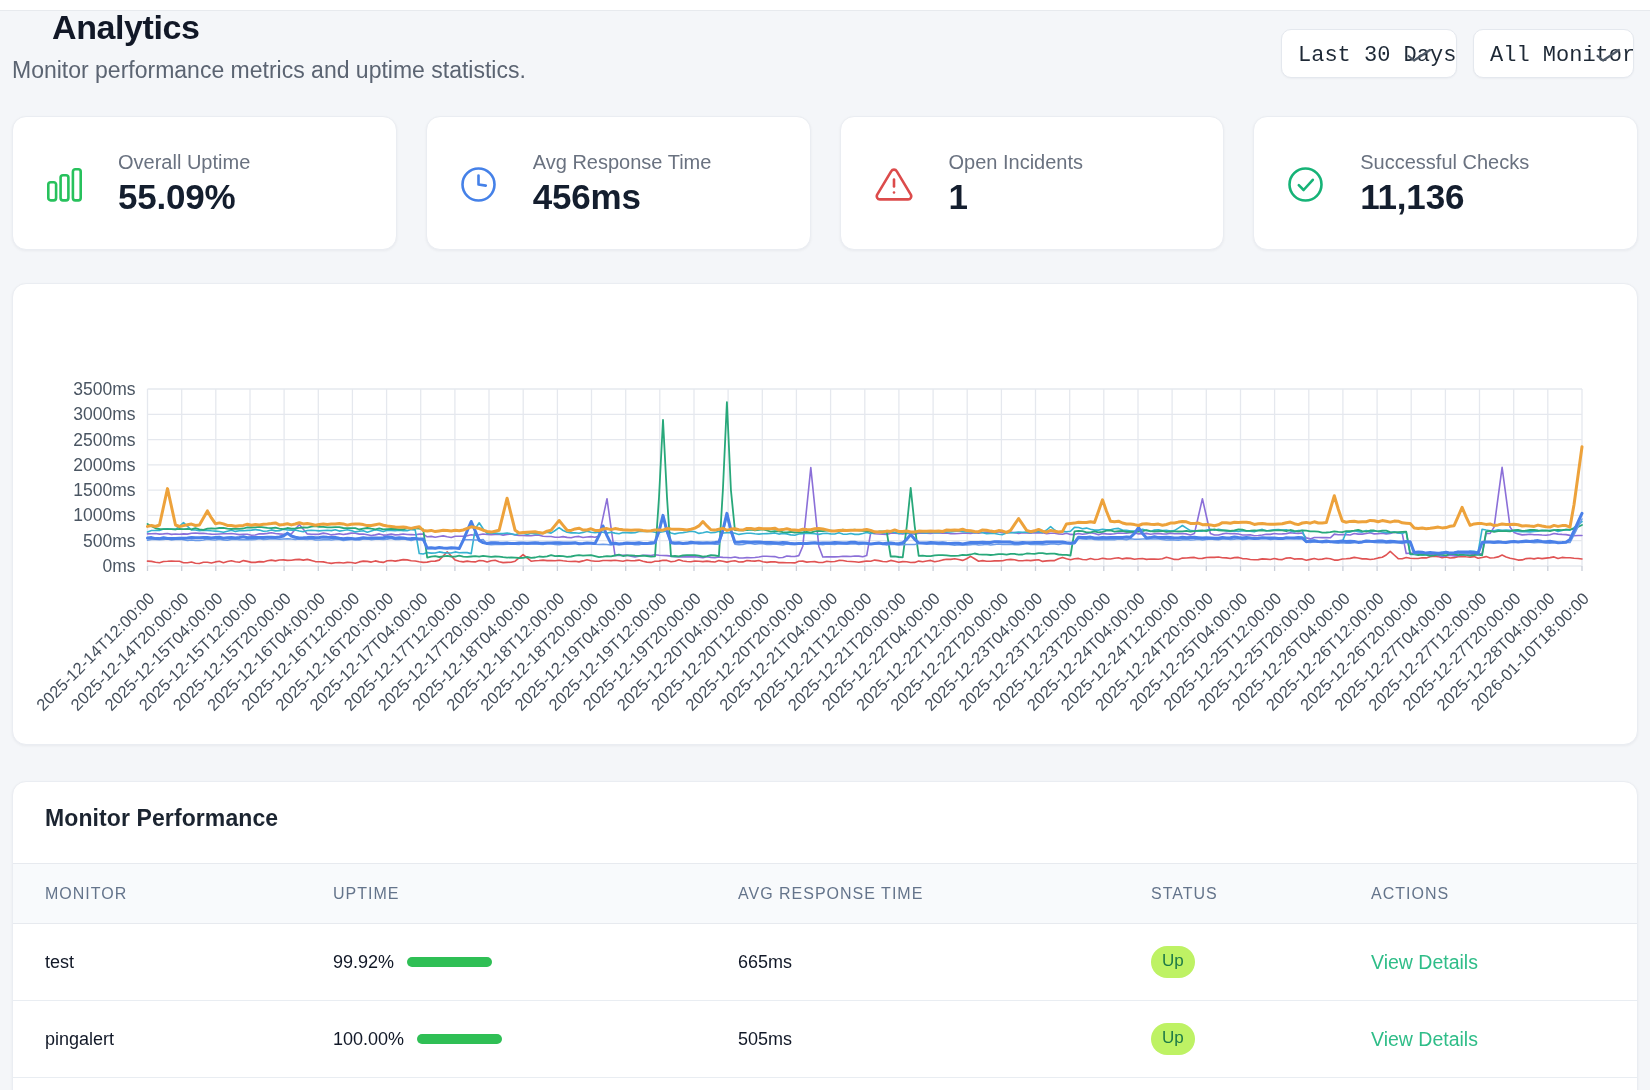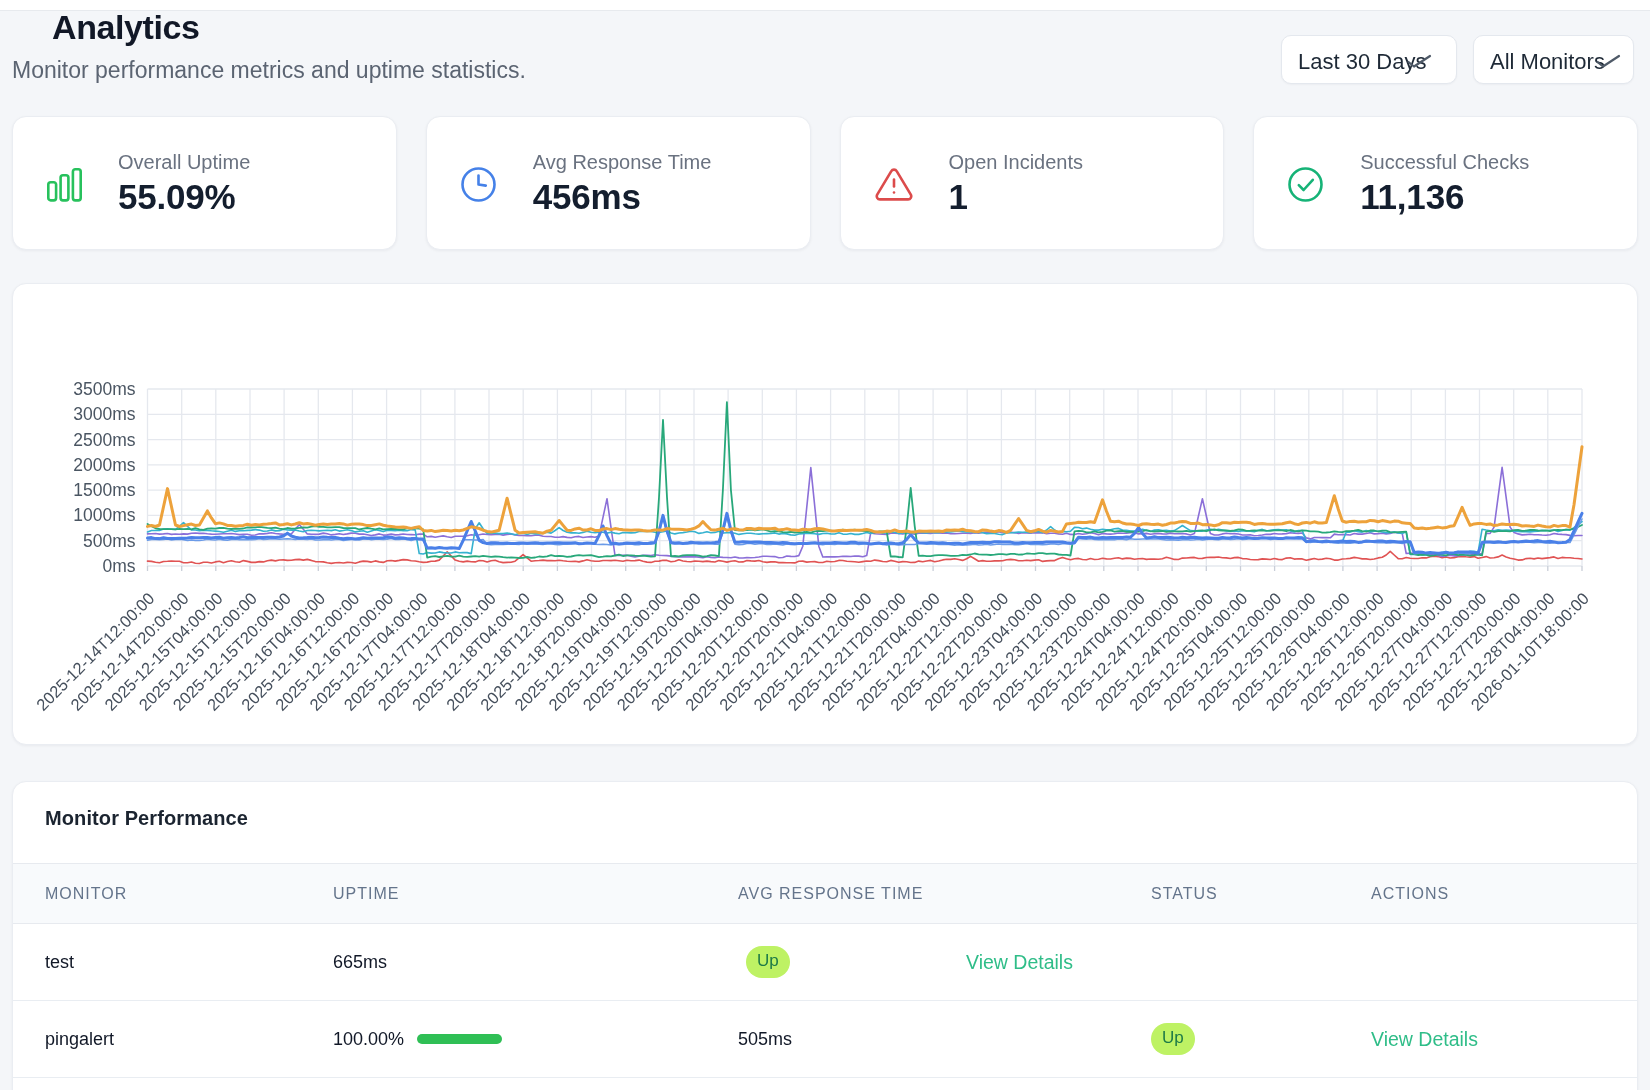--- a/index.html
+++ b/index.html
@@ -3,41 +3,41 @@
 <title>Analytics</title>
 <style>
 * { margin:0; padding:0; box-sizing:border-box; }
 html,body { width:1650px; height:1090px; overflow:hidden; }
 body { font-family:"Liberation Sans", sans-serif; background:#f4f6f9; }
 .topbar { height:11px; background:#fff; border-bottom:1px solid #e7eaee; }
 .wrap { padding:0 12px; }
 .pagehead { position:relative; padding-top:2px; }
 h1 { font-size:34px; font-weight:700; color:#111827; letter-spacing:-0.4px; margin-top:-6px; line-height:40px;margin-left:40px; }
 .sub { font-size:23px; color:#5b6472; margin-top:9px; line-height:28px; }
-.filters { position:absolute; top:24px; right:4px; display:flex; gap:16px; }
+.filters { position:absolute; top:18px; right:4px; display:flex; gap:16px;font-family:Liberation Mono, monospace; }
 .sel { position:relative; height:49px; background:#fff; border:1px solid #e4e8ee; border-radius:10px;
   font-size:22px; color:#1e2936; display:flex; align-items:center; padding:4px 0 0 16px; overflow:hidden; white-space:nowrap;
   box-shadow:0 1px 2px rgba(16,24,40,.04); }
 .sel .chev { position:absolute; right:12px; top:11px; background:transparent; }
 .sel.s1 { width:176px; } .sel.s2 { width:161px; }
 .sel.s1 .chev { right:24px; }
 .stats { display:flex; gap:29px; margin-top:32px; }
 .card { background:#fff; border:1px solid #eaedf2; border-radius:14px; box-shadow:0 1px 3px rgba(16,24,40,.05); }
 .stat { flex:1; height:134px; display:flex; align-items:center; padding-left:34px; }
 .stat svg { margin-top:4px; flex:none; }
 .stat .txt { margin-left:36px; }
 .stat .lbl { font-size:20px; color:#6a7280; line-height:23px; }
 .stat .val { font-size:35px; font-weight:700; color:#141e2e; line-height:38px; margin-top:4px; letter-spacing:-0.2px; }
 .chartcard { margin-top:33px; height:462px; position:relative; }
 .chead { display:flex; justify-content:space-between; align-items:flex-start; padding:36px 38px 0 32px; position:relative; }
 .chead h2 { font-size:24px; font-weight:700; color:#1b2430; letter-spacing:0.1px; line-height:30px; }
 .chead span { font-size:20px; color:#707a88; line-height:30px; }
 .plot { position:absolute; left:0; top:0; width:1626px; height:462px; }
 .tablecard { margin-top:36px; height:400px; overflow:hidden; }
-.tablecard h2 { font-size:20px; font-weight:700; color:#1b2430; padding:21px 0 0 32px; letter-spacing:0.1px; line-height:30px; }
+.tablecard h2 { font-size:23px; font-weight:700; color:#1b2430; padding:21px 0 0 32px; letter-spacing:0.1px; line-height:30px; }
 .thead { margin-top:30px; background:#f8fafc; border-top:1px solid #e7eaef; border-bottom:1px solid #e7eaef;
   height:61px; display:flex; align-items:center; font-size:16px; color:#64748b; letter-spacing:1px; }
 .trow { height:77px; display:flex; align-items:center; font-size:18px; color:#111827; border-bottom:1px solid #e9edf2; }
 .c1 { width:320px; padding-left:32px; }
 .c2 { width:405px; display:flex; align-items:center; }
 .c3 { width:413px; }
 .c4 { width:220px; }
 .c5 { flex:1; }
 .bar { display:inline-block; width:85px; height:10px; border-radius:5px; background:#2fbf55; margin-left:13px; }
 .badge { display:inline-block; background:#bef264; color:#1d7a47; font-size:17px; font-weight:normal;
@@ -263,20 +263,21 @@
     <h2>Monitor Performance</h2>
     <div class="thead">
       <div class="c1">MONITOR</div>
         <div class="c2">UPTIME</div>
         <div class="c3">AVG RESPONSE TIME</div>
       <div class="c4">STATUS</div>
         <div class="c5">ACTIONS</div>
     </div>
     <div class="trow">
       <div class="c1">test</div>
+      <div class="c2">99.92%<span class="bar"></span></div>
       <div class="c3">665ms</div>
       <div class="c4"><span class="badge">Up</span></div>
       <div class="c5"><span class="link">View Details</span></div>
     </div>
     <div class="trow">
       <div class="c1">pingalert</div>
       <div class="c2">100.00%<span class="bar"></span></div>
       <div class="c3">505ms</div>
       <div class="c4"><span class="badge">Up</span></div>
       <div class="c5"><span class="link">View Details</span></div>

